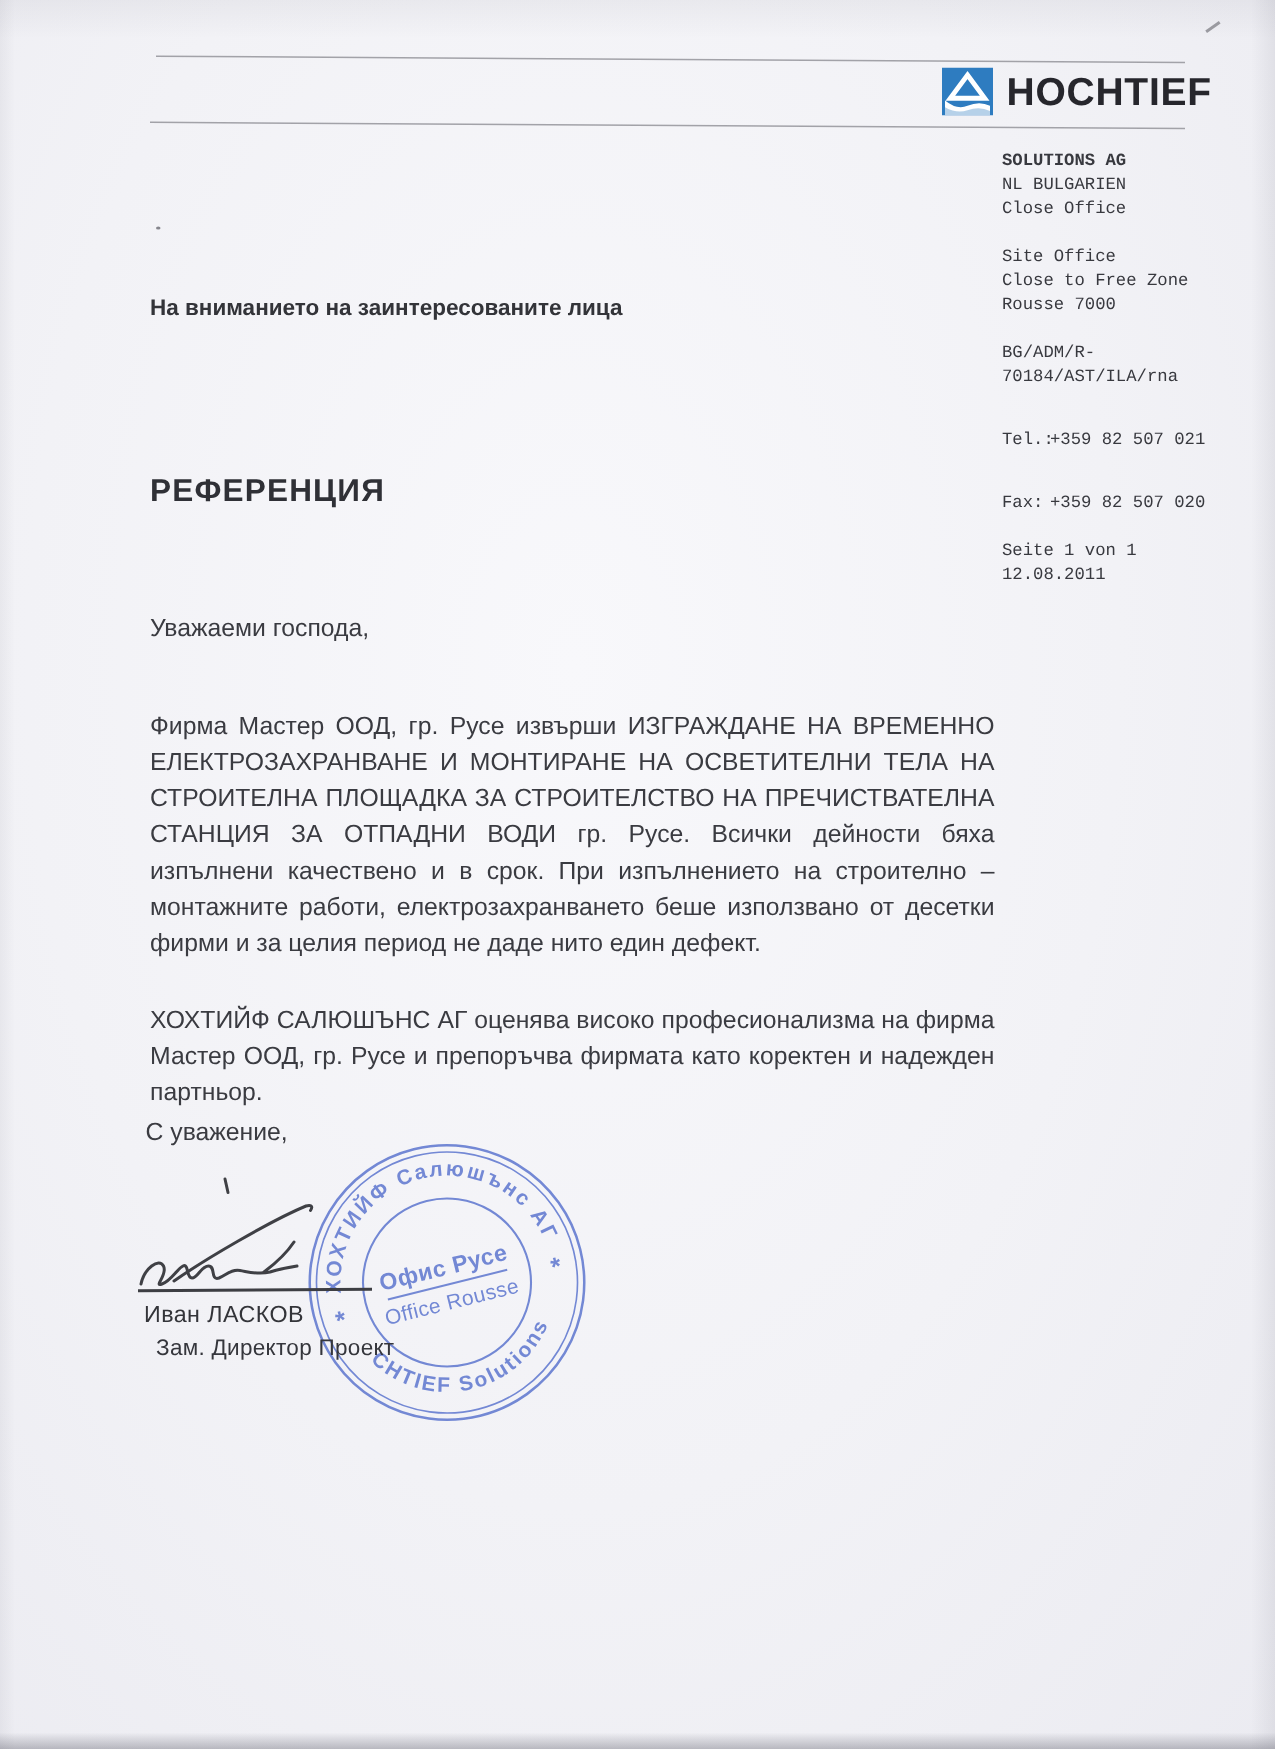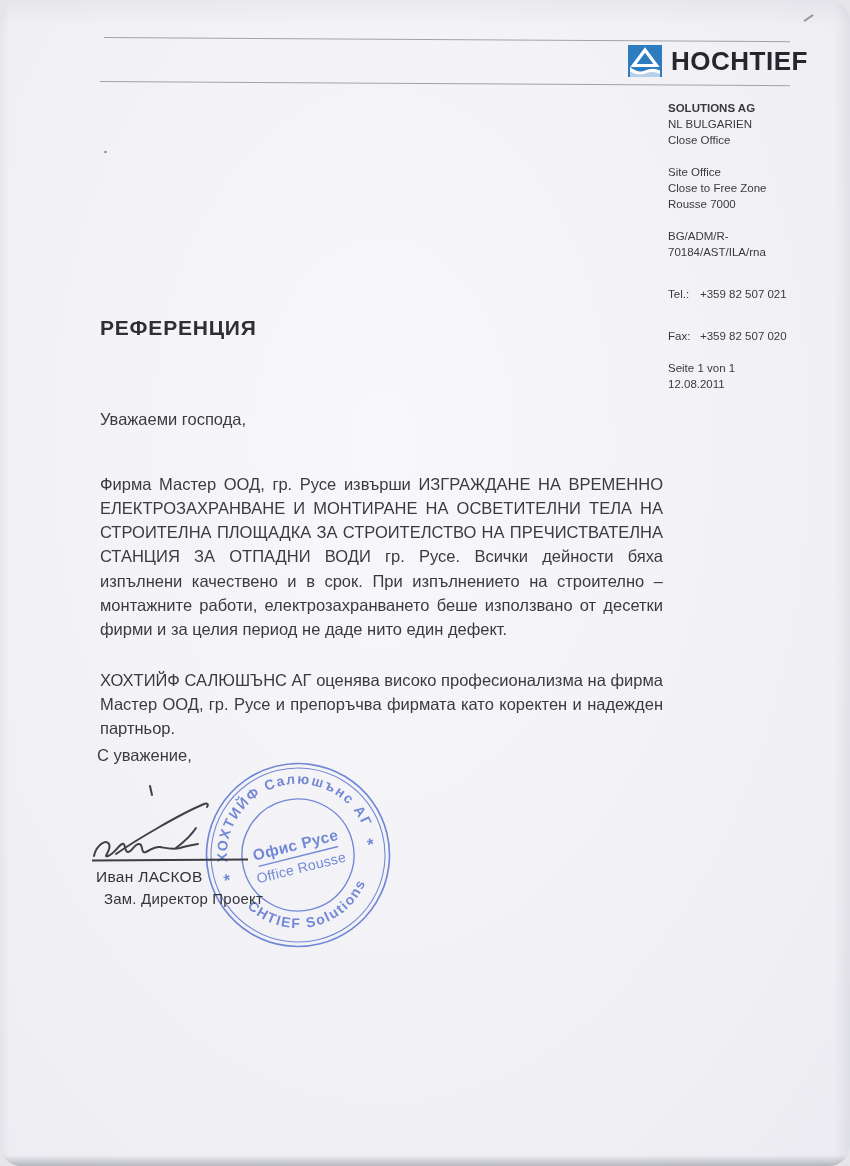--- a/index.html
+++ b/index.html
@@ -9,34 +9,33 @@
     margin:0 auto;
     font-family:"Liberation Sans","DejaVu Sans",sans-serif;
     color:#3a3b41;
     background:
       linear-gradient(to top, rgba(40,40,55,0.28), rgba(40,40,55,0.0) 11px),
       linear-gradient(to left, rgba(40,40,60,0.07), rgba(40,40,60,0.0) 16px),
       linear-gradient(to right, rgba(40,40,60,0.05), rgba(40,40,60,0.0) 10px),
       linear-gradient(to bottom, rgba(40,40,60,0.05), rgba(40,40,60,0.0) 26px),
       radial-gradient(ellipse at 45% 38%, #f8f8fb 0%, #f2f2f6 55%, #ebebf1 100%);
     overflow:hidden;
-    border-radius:21px;
   }
   .rule{position:absolute;height:1.3px;background:#a2a2a8;transform-origin:left center;transform:rotate(0.35deg);}
   .rule-top{left:104px;top:37px;width:686px;}
   .rule-mid{left:100px;top:81px;width:690px;}
   .corner-dash{position:absolute;left:803px;top:17px;width:11px;height:1.6px;background:#9a9aa0;transform:rotate(-35deg);}
   .speck{position:absolute;left:104px;top:151px;width:3px;height:2px;background:#85858c;border-radius:50%;}
 
   .logo{position:absolute;left:628px;top:45px;display:flex;align-items:center;}
   .logo-mark{width:34px;height:32px;display:block;}
   .logo-word{margin-left:9px;font-size:26px;font-weight:bold;letter-spacing:0.5px;color:#26262c;line-height:32px;}
 
   .sidebar{position:absolute;left:668px;top:100px;width:170px;font-size:11.5px;line-height:16px;color:#38393f;}
-  .sidebar .grp{margin-bottom:16px;}
+  .sidebar .grp{margin-bottom:16px;font-family:Liberation Mono, monospace;}
   .sidebar .b{font-weight:bold;}
   .phone-row{display:flex;margin-top:26px;}
   .phone-row .lbl{width:32px;flex:0 0 32px;}
 
   .attention{position:absolute;left:100px;top:197px;font-size:15px;font-weight:bold;color:#333439;}
   .doc-title{position:absolute;left:100px;top:316px;width:563px;text-align:left;font-size:21px;font-weight:bold;letter-spacing:0.8px;color:#2f3036;}
   .salutation{position:absolute;left:100px;top:410px;font-size:16.5px;}
   .para{position:absolute;left:100px;width:563px;font-size:16.5px;line-height:24.3px;text-align:justify;color:#3a3b41;}
   .para1{top:455px;}
   .para2{top:651px;}
@@ -96,20 +95,21 @@
         <span class="lbl">Fax:</span>
         <span>+359 82 507 020</span>
       </div>
     </div>
     <div class="grp">
       <div>Seite 1 von 1</div>
       <div>12.08.2011</div>
     </div>
   </div>
 
+  <div class="attention">На вниманието на заинтересованите лица</div>
   <div class="doc-title">РЕФЕРЕНЦИЯ</div>
   <div class="salutation">Уважаеми господа,</div>
   <p class="para para1">Фирма Мастер ООД, гр. Русе извърши ИЗГРАЖДАНЕ НА ВРЕМЕННО ЕЛЕКТРОЗАХРАНВАНЕ И МОНТИРАНЕ НА ОСВЕТИТЕЛНИ ТЕЛА НА СТРОИТЕЛНА ПЛОЩАДКА ЗА СТРОИТЕЛСТВО НА ПРЕЧИСТВАТЕЛНА СТАНЦИЯ ЗА ОТПАДНИ ВОДИ гр. Русе. Всички дейности бяха изпълнени качествено и в срок. При изпълнението на строително – монтажните работи, електрозахранването беше използвано от десетки фирми и за целия период не даде нито един дефект.</p>
   <p class="para para2">ХОХТИЙФ САЛЮШЪНС АГ оценява високо професионализма на фирма Мастер ООД, гр. Русе и препоръчва фирмата като коректен и надежден партньор.</p>
   <div class="closing">С уважение,</div>
 
   <svg class="stamp" viewBox="0 0 188 188" xmlns="http://www.w3.org/2000/svg">
     <circle cx="94" cy="94" r="91.5" fill="none" stroke="#5d76cf" stroke-width="1.7"></circle>
     <circle cx="94" cy="94" r="87" fill="none" stroke="#5d76cf" stroke-width="1.1"></circle>
     <circle cx="94" cy="94" r="56" fill="none" stroke="#5d76cf" stroke-width="1.4"></circle>

